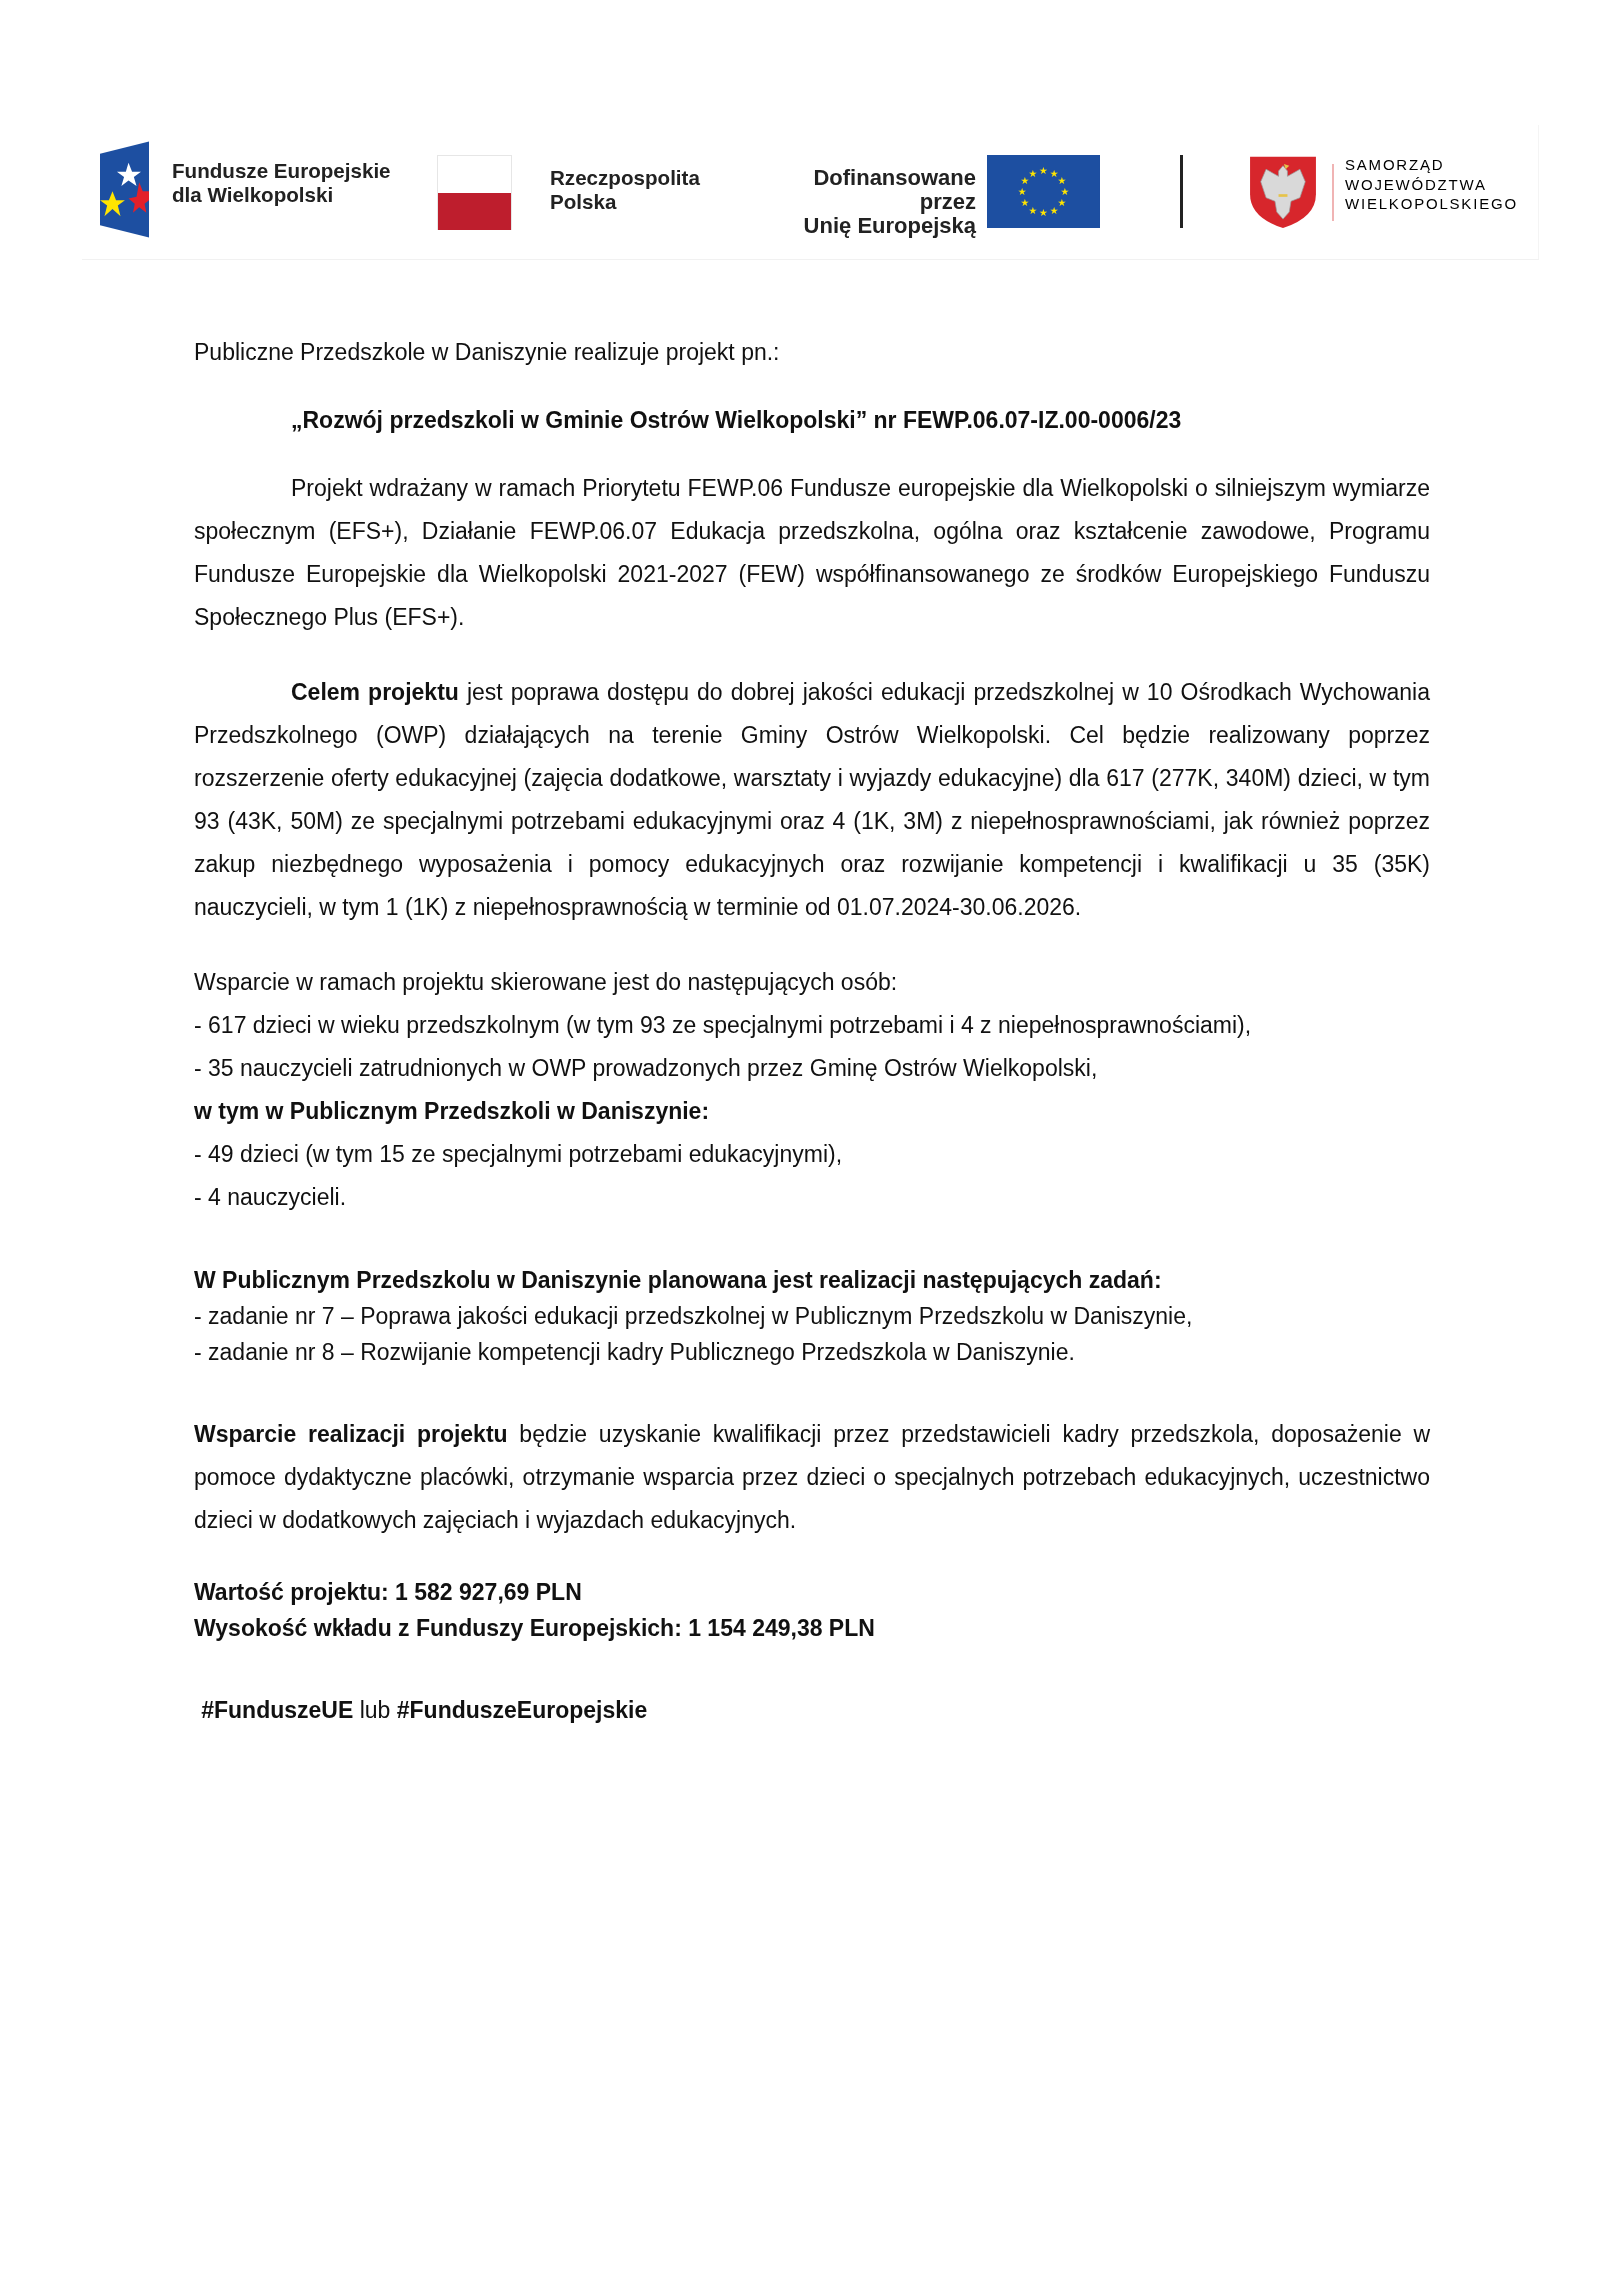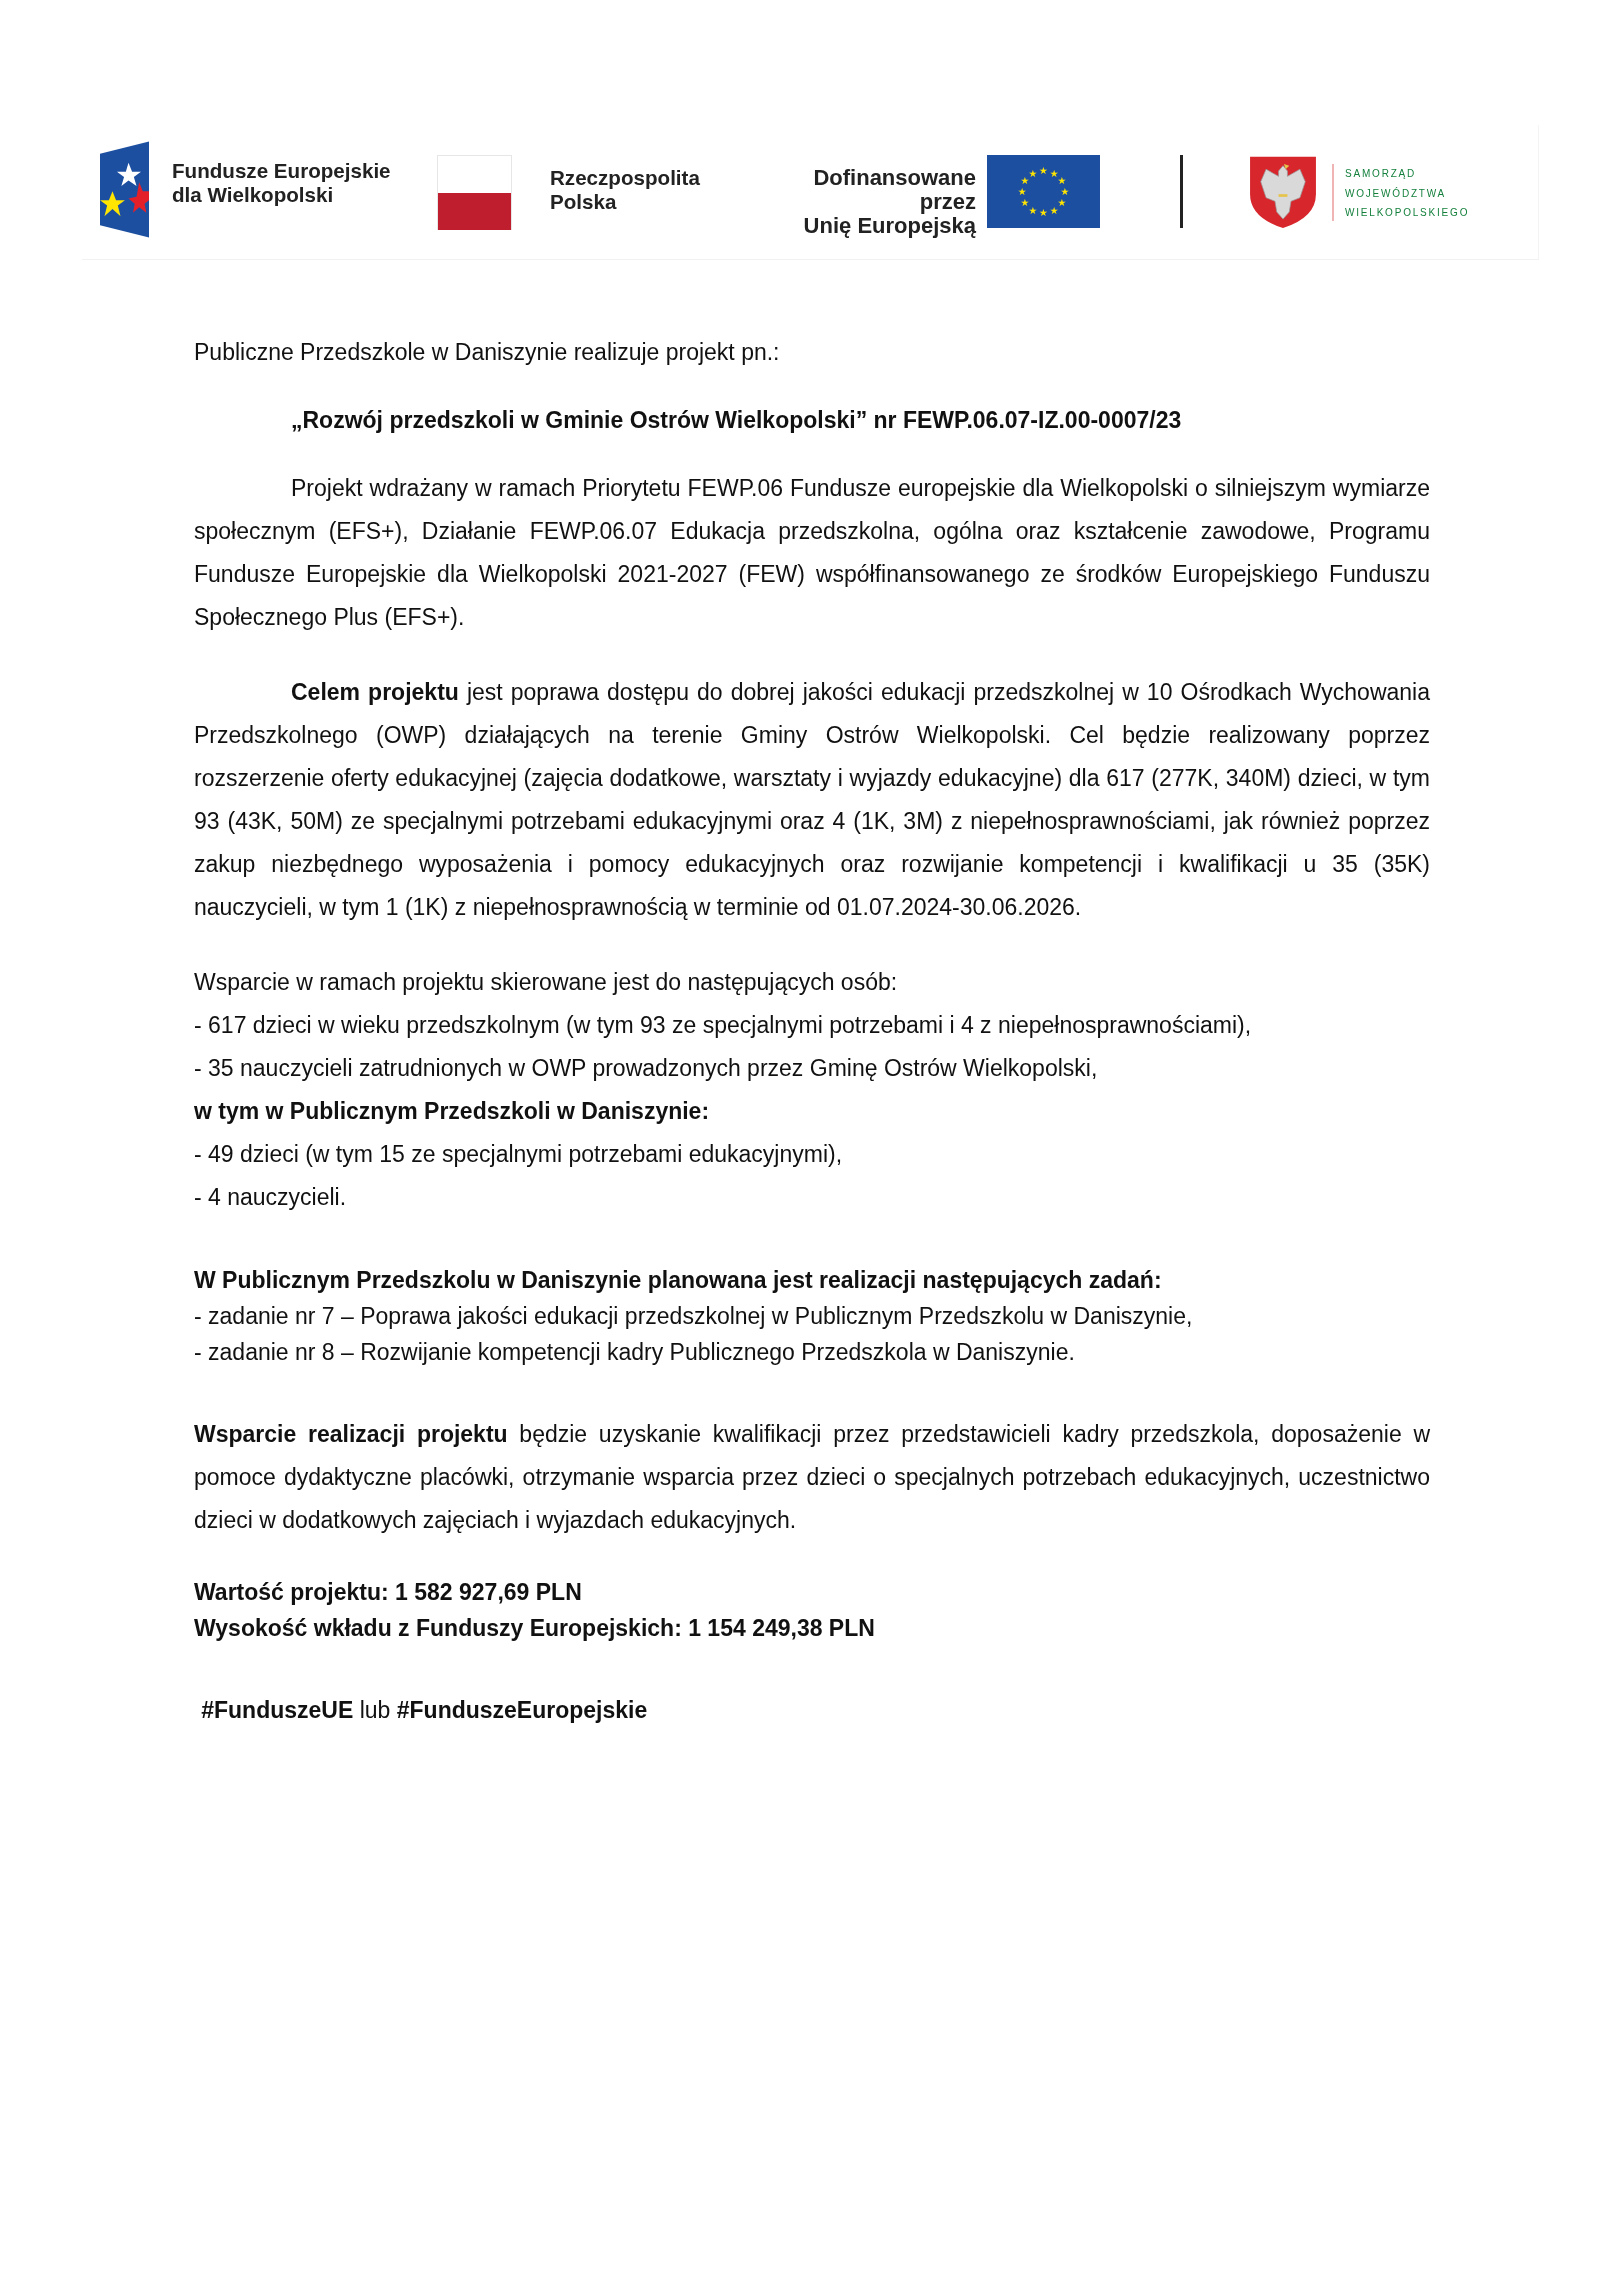--- a/index.html
+++ b/index.html
@@ -11,21 +11,21 @@
   .fe-text { position: absolute; left: 90px; top: 34px; font-size: 20.6px; line-height: 24px; color: #222; font-weight: bold; }
   .pl-flag { position: absolute; left: 355px; top: 30px; width: 73px; height: 73px; border: 0.9px solid #e6e6e6; }
   .pl-flag .w { height: 37px; background: #fff; }
   .pl-flag .r { height: 37px; background: #be1e2d; }
   .pl-text { position: absolute; left: 468px; top: 41px; font-size: 20.6px; line-height: 24px; color: #222; font-weight: bold; }
   .eu-text { position: absolute; left: 672px; top: 41px; width: 222px; text-align: right; font-size: 22px; line-height: 24px; color: #222; font-weight: bold; }
   .eu-flag { position: absolute; left: 905px; top: 30px; width: 113px; height: 73px; background: #1d4fa1; }
   .sep { position: absolute; left: 1098px; top: 30px; width: 2.7px; height: 73px; background: #222; }
   .crest { position: absolute; left: 1166px; top: 30px; width: 70px; height: 73px; }
   .crest-line { position: absolute; left: 1250px; top: 39px; width: 1.8px; height: 57px; background: #f0b4b4; }
-  .sww-text { position: absolute; left: 1263px; top: 39px; font-size: 10px; line-height: 19.7px; letter-spacing: 1.8px; color: #15803d; }
+  .sww-text { position: absolute; left: 1263px; top: 30px; font-size: 15px; line-height: 19.7px; letter-spacing: 1.8px; color: #000000; }
 
   .doc { position: absolute; left: 194px; top: 331px; width: 1236px; font-family: "Liberation Sans", sans-serif;
          font-size: 23px; line-height: 43px; color: #111; }
   .p { margin: 0; text-align: justify; }
   .indent { text-indent: 97px; }
   .b { font-weight: bold; }
   .center-title { margin: 0; padding-left: 97px; font-weight: bold; }
   .gap-s { height: 25px; }
   .gap-m { height: 32px; }
   .gap-l { height: 43px; }
@@ -88,21 +88,21 @@
   <div class="sww-text">
     <div>SAMORZĄD</div>
     <div>WOJEWÓDZTWA</div>
     <div>WIELKOPOLSKIEGO</div>
   </div>
 </div>
 
 <div class="doc">
   <p class="p">Publiczne Przedszkole w Daniszynie realizuje projekt pn.:</p>
   <div class="gap-s"></div>
-  <p class="center-title">„Rozwój przedszkoli w Gminie Ostrów Wielkopolski” nr FEWP.06.07-IZ.00-0007/23</p>
+  <p class="center-title">„Rozwój przedszkoli w Gminie Ostrów Wielkopolski” nr FEWP.06.07-IZ.00-0006/23</p>
   <div class="gap-s"></div>
   <p class="p indent">Projekt wdrażany w ramach Priorytetu FEWP.06 Fundusze europejskie dla Wielkopolski o silniejszym wymiarze społecznym (EFS+), Działanie FEWP.06.07 Edukacja przedszkolna, ogólna oraz kształcenie zawodowe, Programu Fundusze Europejskie dla Wielkopolski 2021-2027 (FEW) współfinansowanego ze środków Europejskiego Funduszu Społecznego Plus (EFS+).</p>
   <div class="gap-m"></div>
   <p class="p indent"><span class="b">Celem projektu</span><span> jest poprawa dostępu do dobrej jakości edukacji przedszkolnej w 10 Ośrodkach Wychowania Przedszkolnego (OWP) działających na terenie Gminy Ostrów Wielkopolski. Cel będzie realizowany poprzez rozszerzenie oferty edukacyjnej (zajęcia dodatkowe, warsztaty i wyjazdy edukacyjne) dla 617 (277K, 340M) dzieci, w tym 93 (43K, 50M) ze specjalnymi potrzebami edukacyjnymi oraz 4 (1K, 3M) z niepełnosprawnościami, jak również poprzez zakup niezbędnego wyposażenia i pomocy edukacyjnych oraz rozwijanie kompetencji i kwalifikacji u 35 (35K) nauczycieli, w tym 1 (1K) z niepełnosprawnością w terminie od 01.07.2024-30.06.2026.</span></p>
   <div class="gap-m"></div>
   <p class="p">Wsparcie w ramach projektu skierowane jest do następujących osób:</p>
   <p class="p">- 617 dzieci w wieku przedszkolnym (w tym 93 ze specjalnymi potrzebami i 4 z niepełnosprawnościami),</p>
   <p class="p">- 35 nauczycieli zatrudnionych w OWP prowadzonych przez Gminę Ostrów Wielkopolski,</p>
   <p class="p b">w tym w Publicznym Przedszkoli w Daniszynie:</p>
   <p class="p">- 49 dzieci (w tym 15 ze specjalnymi potrzebami edukacyjnymi),</p>

